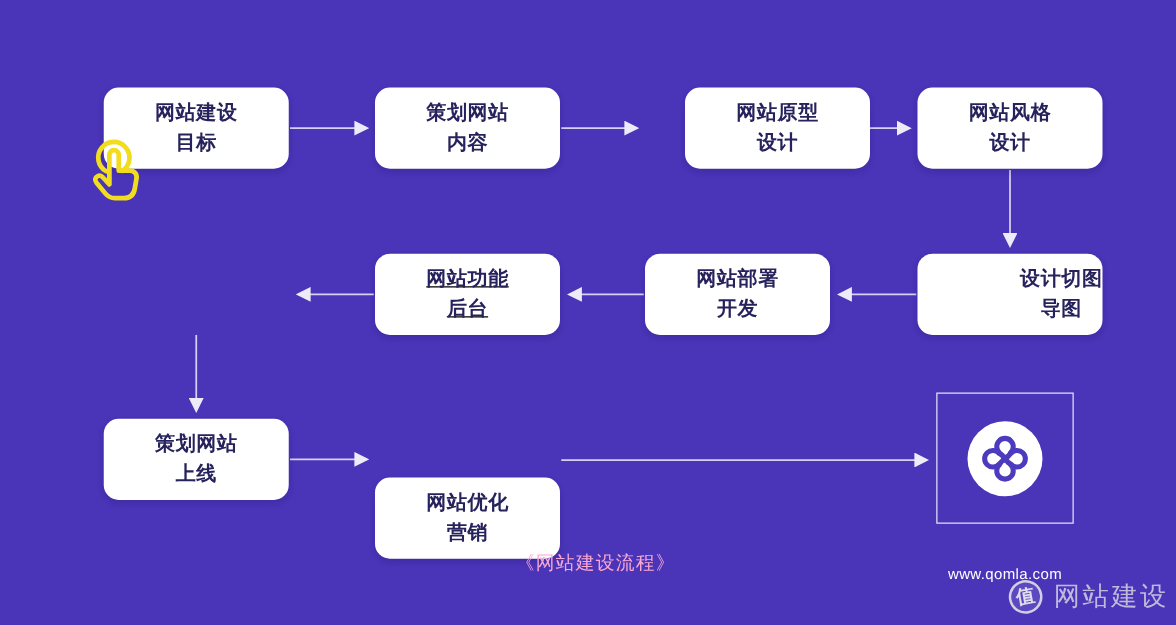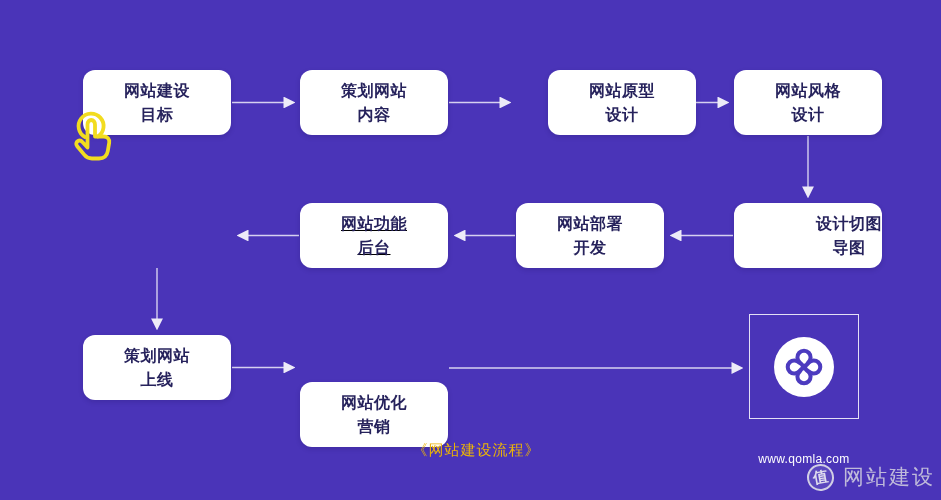--- a/index.html
+++ b/index.html
@@ -46,21 +46,21 @@
     width:60px;height:60px;border-radius:50%;background:#FFFFFF;
     display:flex;align-items:center;justify-content:center;
   }
   .clover{stroke:var(--logo-purple);stroke-width:4.4;fill:none;stroke-linecap:round;}
   .logo-url{
     position:absolute;left:749px;top:452px;width:110px;
     text-align:center;color:#FFFFFF;font-size:12px;letter-spacing:.3px;
   }
   .caption{
     position:absolute;left:0;right:0;top:441px;text-align:center;
-    color:#eab308;font-size:15px;letter-spacing:1px;padding-left:12px;
+    color:#f9a8d4;font-size:15px;letter-spacing:1px;padding-left:12px;
   }
   .cursor-svg{position:absolute;left:66px;top:110px;z-index:5;}
   .cursor-stroke{stroke:var(--cursor-yellow);stroke-width:3.8;fill:none;
     stroke-linecap:round;stroke-linejoin:round;}
   .watermark{
     position:absolute;right:6px;bottom:9px;
     display:flex;align-items:center;gap:9px;
   }
   .wm-icon{
     width:27px;height:27px;border-radius:50%;

